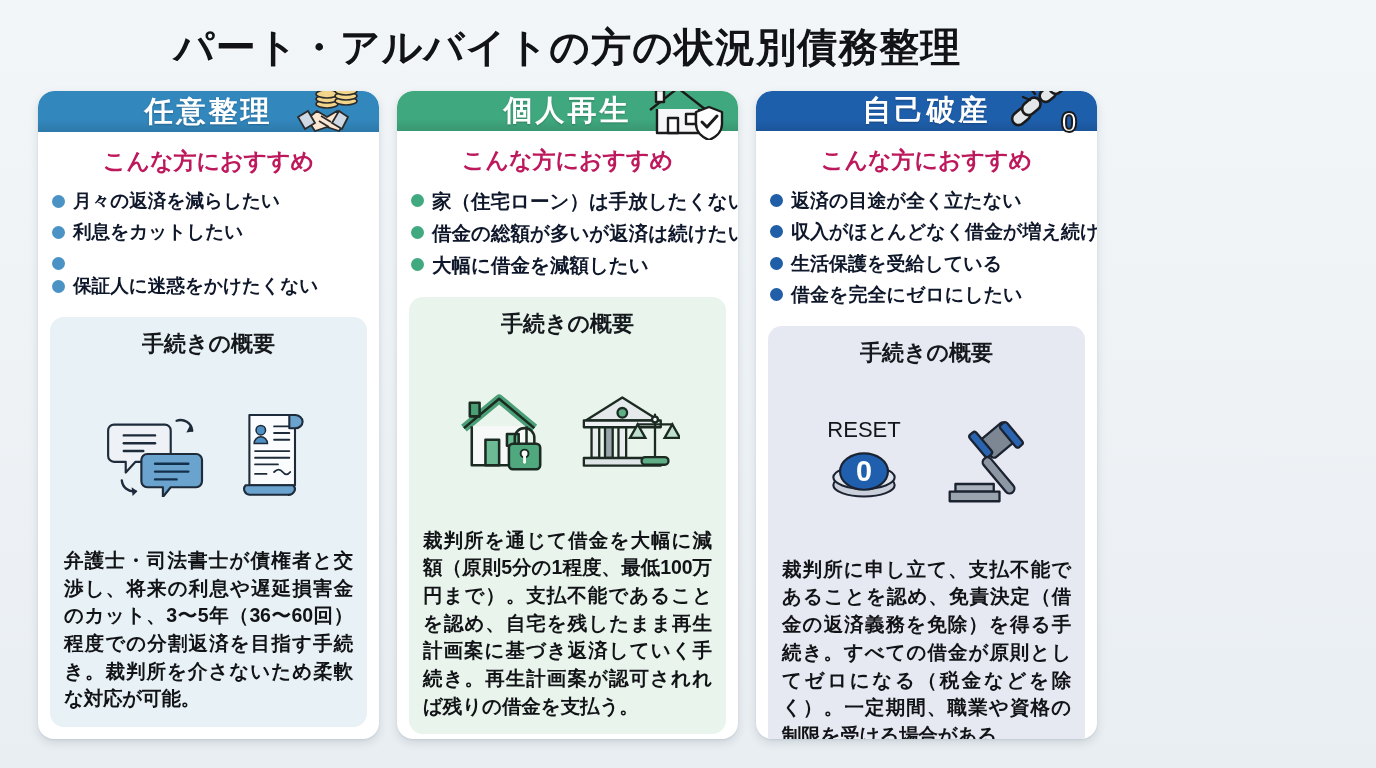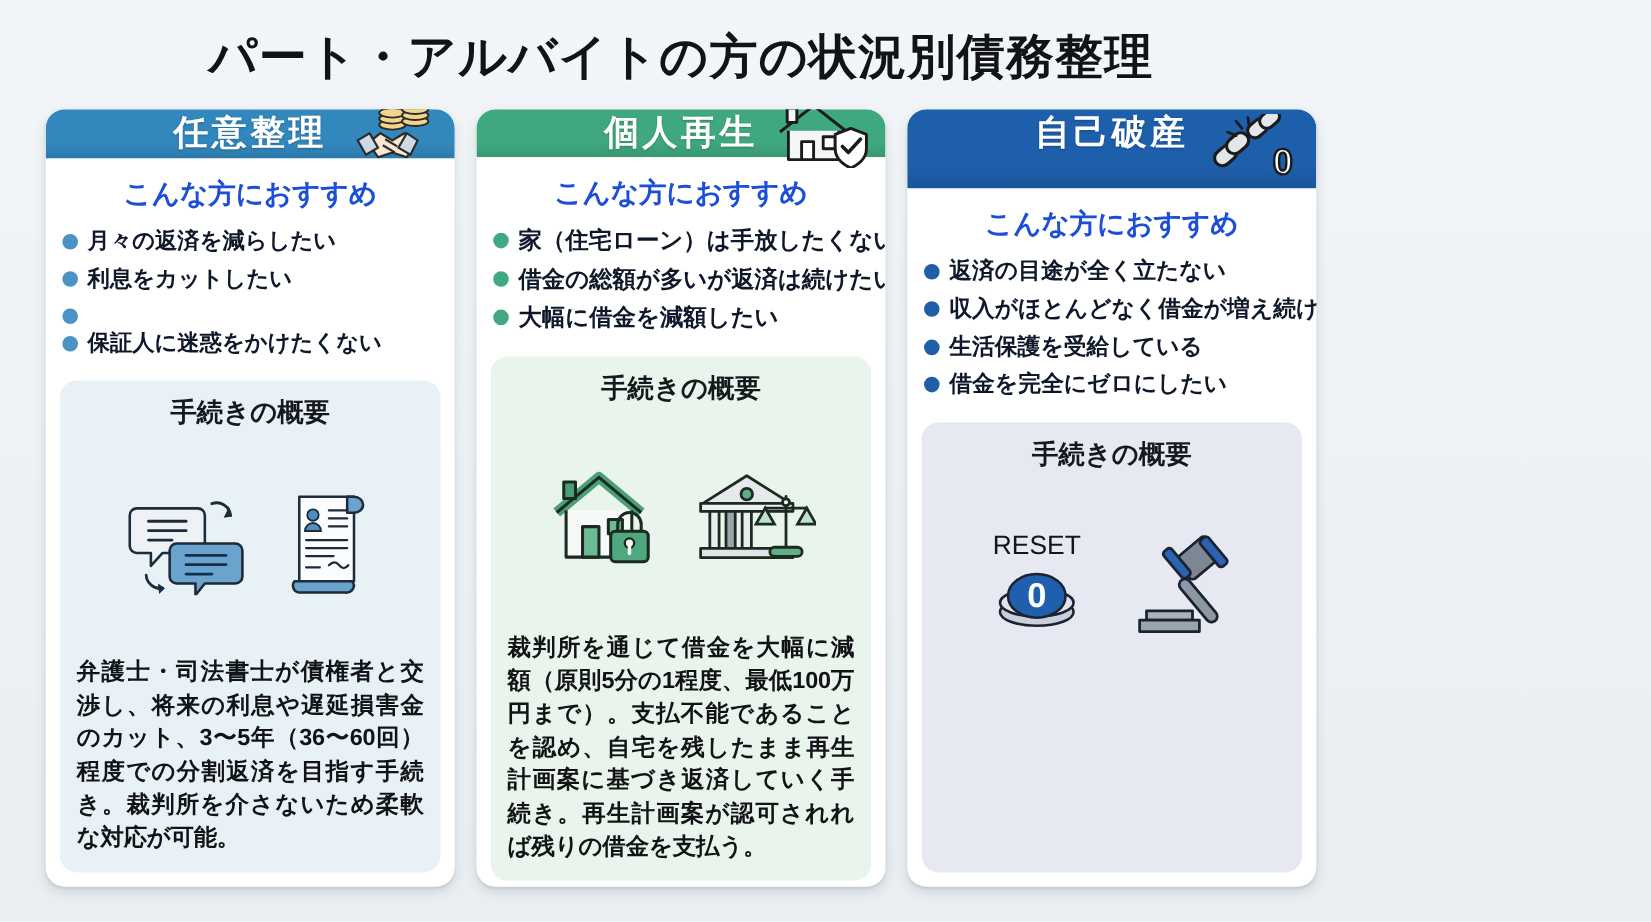--- a/index.html
+++ b/index.html
@@ -52,20 +52,21 @@
     overflow: hidden;
     height: 648px;
     display: flex;
     flex-direction: column;
   }
 
   
   .card-header {
     height: 66px;
     display: flex;
+    align-items: center;
     justify-content: center;
     position: relative;
     border-radius: 16px 16px 0 0;
   }
   .card-header .header-title {
     font-size: 29px;
     font-weight: 700;
     color: #ffffff;
     letter-spacing: 3px;
     text-shadow: 0 1px 2px rgba(0,0,0,.22);
@@ -83,21 +84,21 @@
   }
 
   
   .rec-block {
     padding: 14px 14px 6px 14px;
   }
   .rec-heading {
     text-align: center;
     font-size: 23px;
     font-weight: 700;
-    color: #1d4ed8;
+    color: #be185d;
     margin-bottom: 10px;
   }
   .rec-list { list-style: none; }
   .rec-item {
     display: flex;
     align-items: flex-start;
     gap: 8px;
     font-size: 19.5px;
     font-weight: 700;
     line-height: 1.55;
@@ -416,17 +417,18 @@
                 <rect x="46" y="12" width="34" height="24" rx="4" fill="#7d8794" transform="rotate(-40 63 24)"></rect>
                 <rect x="40" y="14" width="9" height="30" rx="3" fill="#2a63b0" transform="rotate(-40 44 29)"></rect>
                 <rect x="72" y="4" width="9" height="30" rx="3" fill="#2a63b0" transform="rotate(-40 76 19)"></rect>
                 <rect x="58" y="38" width="10" height="46" rx="5" fill="#8d97a3" transform="rotate(-40 63 61)"></rect>
                 <path d="M18 70 h40 v8 h-40 z" fill="#aab3bd"></path>
                 <path d="M12 78 h52 v10 h-52 z" fill="#9aa4af"></path>
               </g>
             </svg>
           </span>
         </div>
+        <div class="summary-text">裁判所に申し立て、支払不能であることを認め、免責決定（借金の返済義務を免除）を得る手続き。すべての借金が原則としてゼロになる（税金などを除く）。一定期間、職業や資格の制限を受ける場合がある。</div>
       </div>
     </div>
 
   </div>
 </div>
 
 </body></html>

